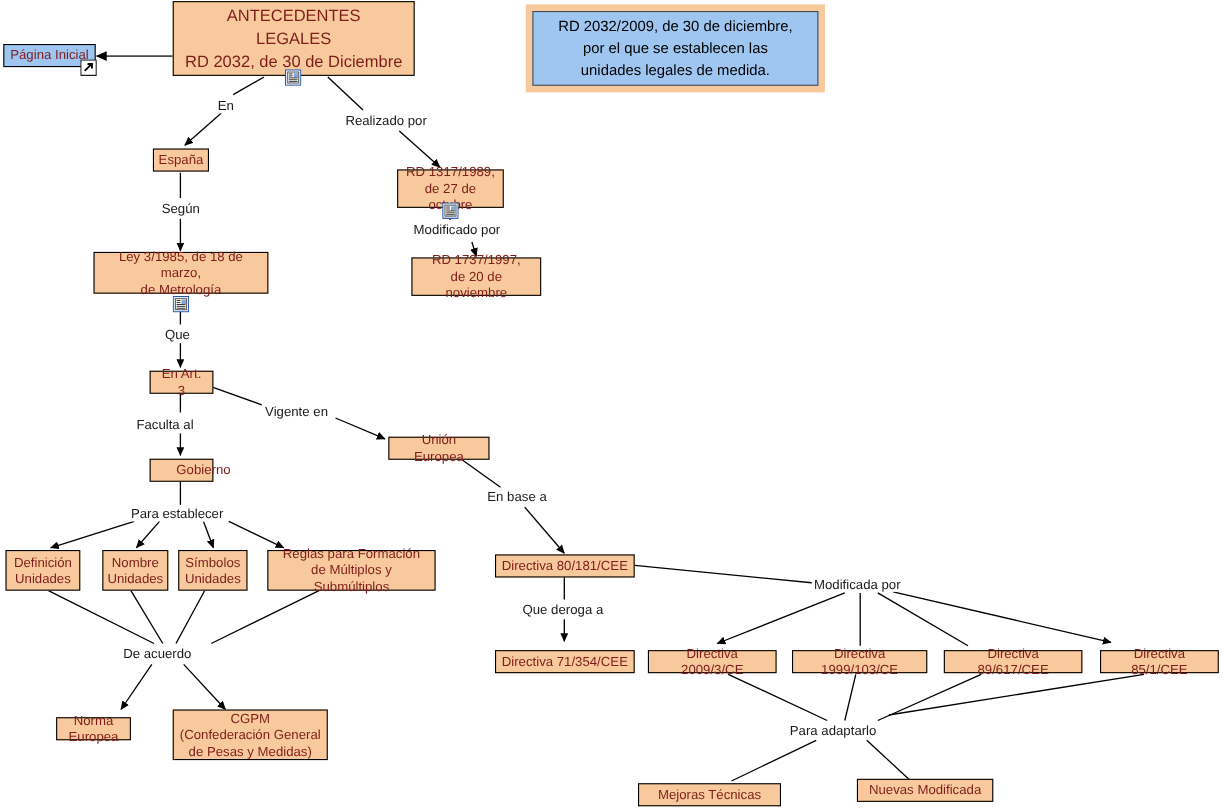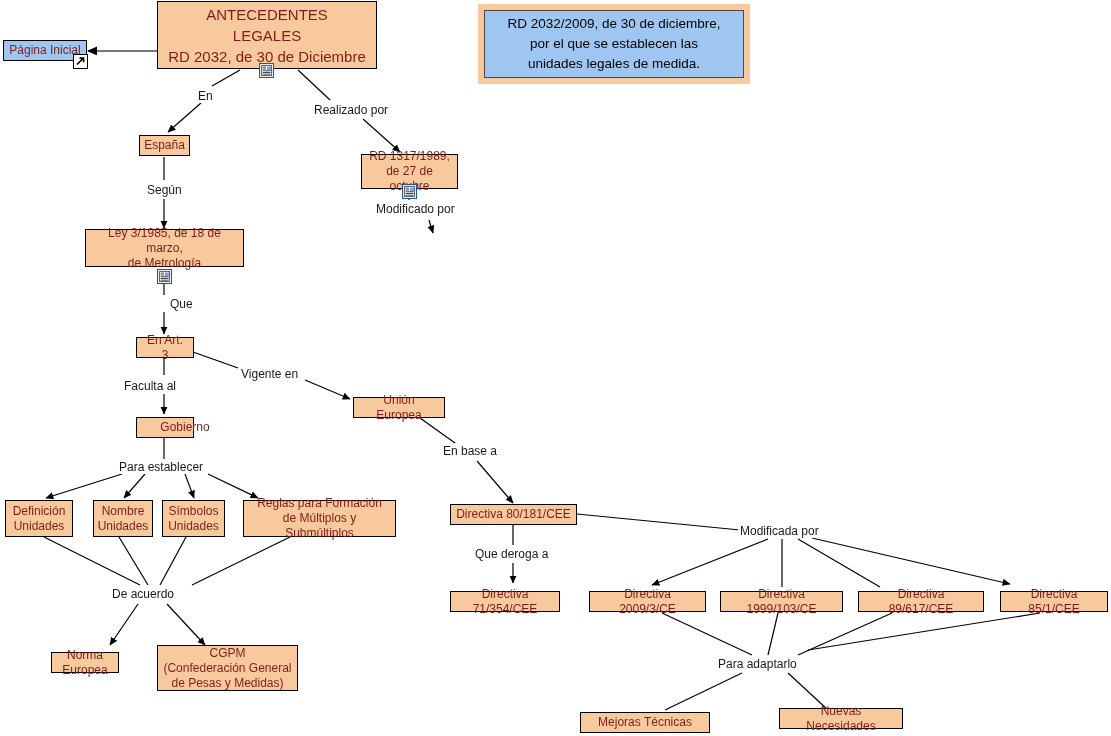--- a/index.html
+++ b/index.html
@@ -209,20 +209,22 @@
 
   <span class="note-icon" style="left:402px; top:184px;">
     <svg width="15" height="15" viewBox="0 0 15 15">
       <rect x="0.5" y="0.5" width="14" height="14" fill="#E8EEF7" stroke="#2255AA"></rect>
       <rect x="2.5" y="2.5" width="10" height="10" fill="#ffffff" stroke="#666"></rect>
       <rect x="8" y="3.5" width="4" height="4" fill="#7FA8D8"></rect>
       <path d="M3.6,4.2 H7 M3.6,6 H7 M3.6,7.8 H11.5 M3.6,9.5 H11.5 M3.6,11.2 H11.5" stroke="#333" stroke-width="0.9"></path>
     </svg>
   </span>
 
+  <div class="node" style="left:374px; top:234px; width:118px; height:35px;">RD 1737/1997,
+de 20 de noviembre</div>
 
   <div class="node" style="left:85px; top:229px; width:159px; height:38px;">Ley 3/1985, de 18 de marzo,
 de Metrología</div>
 
   <span class="note-icon" style="left:157px; top:269px;">
     <svg width="15" height="15" viewBox="0 0 15 15">
       <rect x="0.5" y="0.5" width="14" height="14" fill="#E8EEF7" stroke="#2255AA"></rect>
       <rect x="2.5" y="2.5" width="10" height="10" fill="#ffffff" stroke="#666"></rect>
       <rect x="8" y="3.5" width="4" height="4" fill="#7FA8D8"></rect>
       <path d="M3.6,4.2 H7 M3.6,6 H7 M3.6,7.8 H11.5 M3.6,9.5 H11.5 M3.6,11.2 H11.5" stroke="#333" stroke-width="0.9"></path>
@@ -248,43 +250,43 @@
 de Múltiplos y Submúltiplos</div>
 
   <div class="node" style="left:51px; top:652px; width:68px; height:21px;">Norma Europea</div>
 
   <div class="node" style="left:157px; top:645px; width:141px; height:46px;">CGPM
 (Confederación General
 de Pesas y Medidas)</div>
 
   <div class="node" style="left:450px; top:504px; width:127px; height:21px;">Directiva 80/181/CEE</div>
 
-  <div class="node" style="left:450px; top:591px; width:110px; height:21px;">Directiva 71/354/CEE</div>
+  <div class="node" style="left:450px; top:591px; width:127px; height:21px;">Directiva 71/354/CEE</div>
 
   <div class="node" style="left:589px; top:591px; width:117px; height:21px;">Directiva 2009/3/CE</div>
 
   <div class="node" style="left:720px; top:591px; width:123px; height:21px;">Directiva 1999/103/CE</div>
 
   <div class="node" style="left:858px; top:591px; width:126px; height:21px;">Directiva 89/617/CEE</div>
 
   <div class="node" style="left:1000px; top:591px; width:108px; height:21px;">Directiva 85/1/CEE</div>
 
   <div class="node" style="left:580px; top:712px; width:130px; height:21px;">Mejoras Técnicas</div>
 
-  <div class="node" style="left:779px; top:708px; width:124px; height:21px;">Nuevas Necesidades</div>
+  <div class="node" style="left:779px; top:708px; width:124px; height:21px;">Nuevas Modificada</div>
 
   <div class="link-label" style="left:196px; top:89px;">En</div>
 
   <div class="link-label" style="left:312px; top:103px;">Realizado por</div>
 
   <div class="link-label" style="left:145px; top:183px;">Según</div>
 
   <div class="link-label" style="left:374px; top:202px;">Modificado por</div>
 
-  <div class="link-label" style="left:168px; top:297px;">Que</div>
+  <div class="link-label" style="left:148px; top:297px;">Que</div>
 
   <div class="link-label" style="left:239px; top:367px;">Vigente en</div>
 
   <div class="link-label" style="left:122px; top:379px;">Faculta al</div>
 
   <div class="link-label" style="left:117px; top:460px;">Para establecer</div>
 
   <div class="link-label" style="left:441px; top:444px;">En base a</div>
 
   <div class="link-label" style="left:110px; top:587px;">De acuerdo</div>

